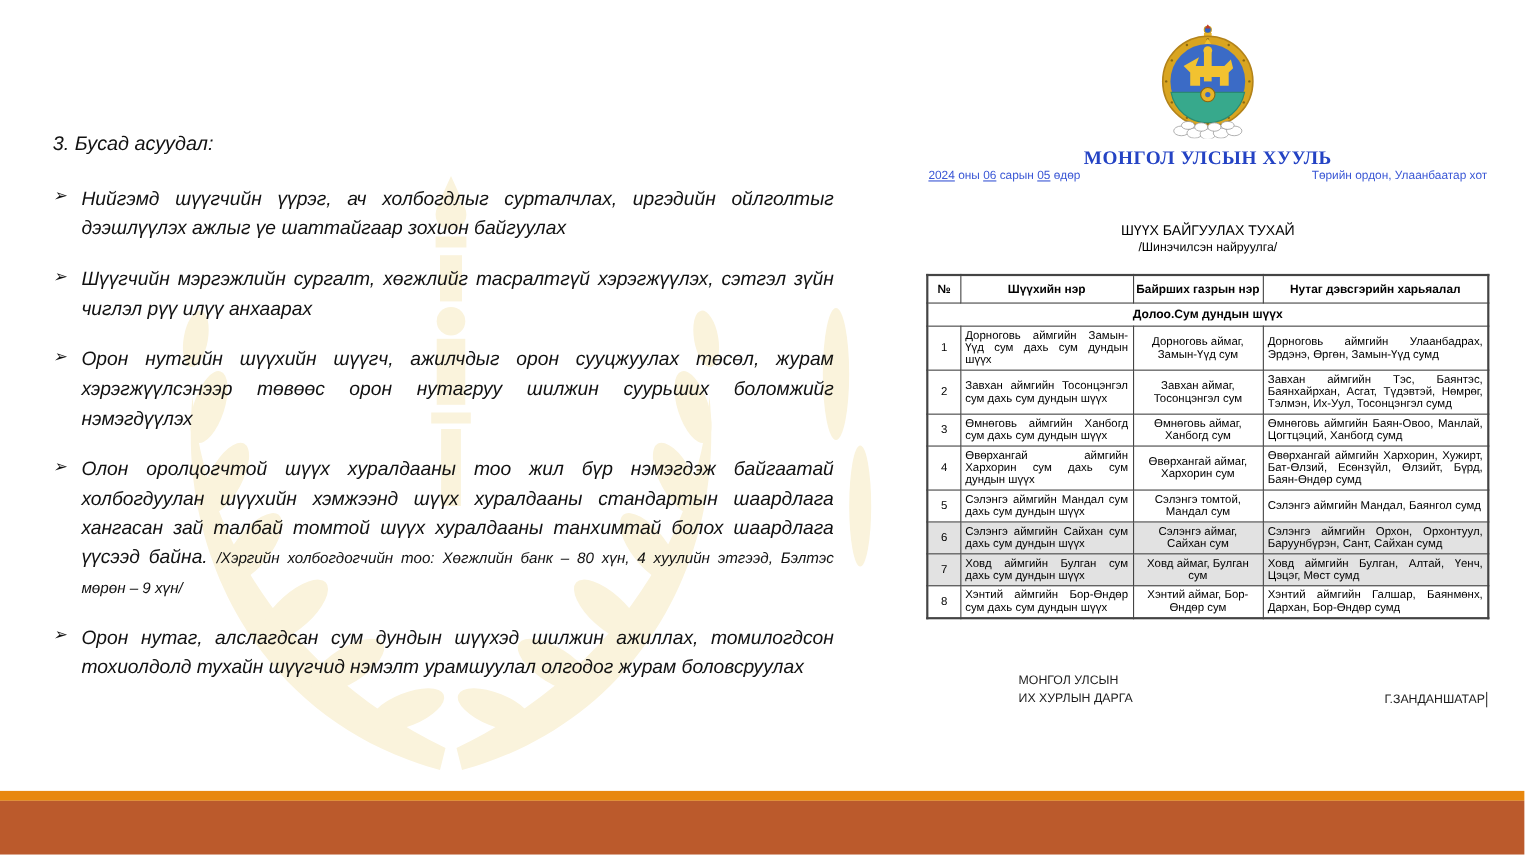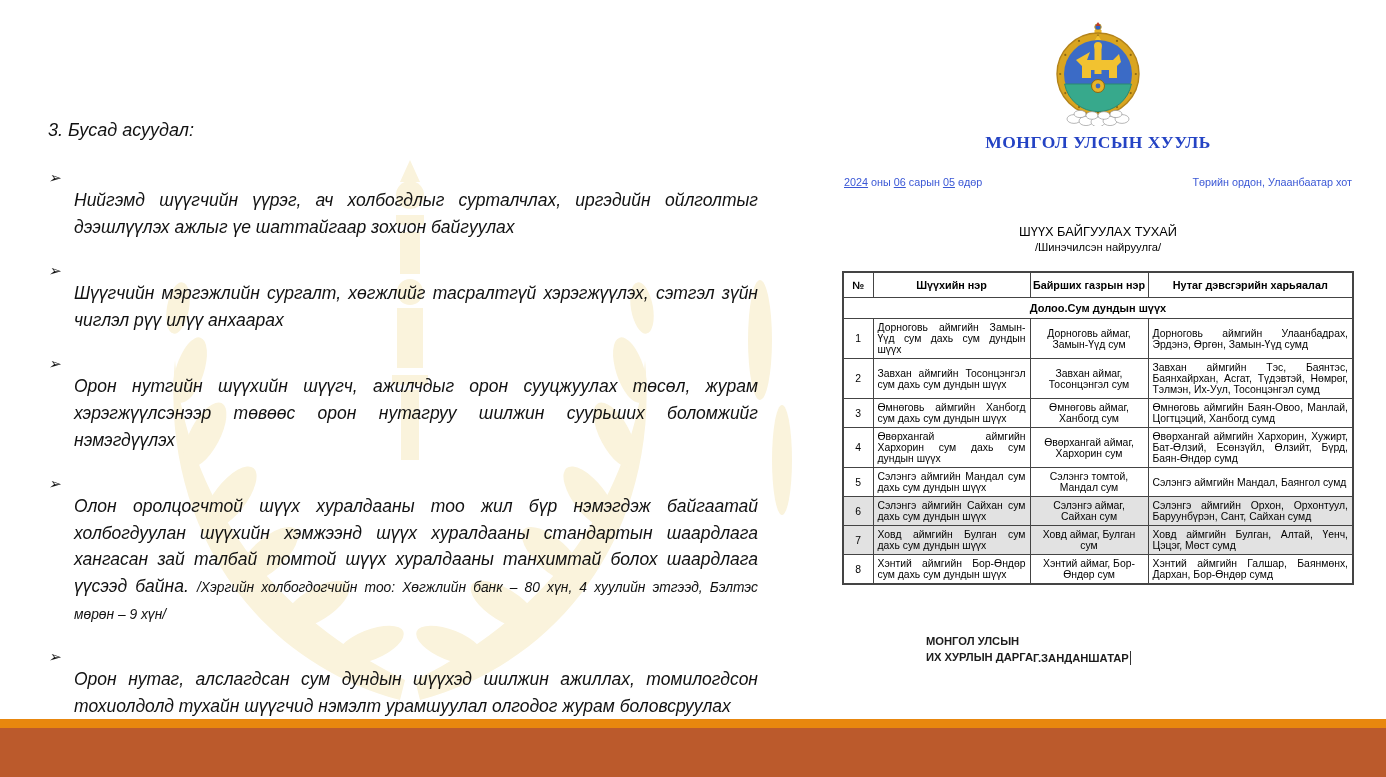--- a/index.html
+++ b/index.html
@@ -8,45 +8,45 @@
   .slide { position:relative; width:1386px; height:777px; background:#ffffff; overflow:hidden; }
 
   
   .watermark { position:absolute; left:70px; top:40px; width:780px; height:680px; z-index:0; pointer-events:none; }
 
   
   .left-content { position:absolute; left:48px; top:120px; width:710px; z-index:2; color:#111;font-style:italic; }
   .heading { font-size:18px; margin-bottom:26px; }
   .bullet { display:flex; margin-bottom:20px; }
   .bullet-marker { width:26px; flex:0 0 26px; font-size:15px; padding-top:2px; color:#111; }
-  .bullet-text { flex:1; font-size:17.5px; line-height:1.52; text-align:justify;margin-top:20px; }
+  .bullet-text { flex:1; font-size:17.5px; line-height:1.52; text-align:justify; }
   .bullet-note { font-size:13.8px; }
 
   
   .doc { position:absolute; left:830px; top:0px; width:536px; z-index:2; color:#000; }
   .emblem-wrap { text-align:center; padding-top:22px; }
   .law-header { text-align:center; font-family:"Liberation Serif", serif; font-weight:bold; font-size:17.5px; color:#2443C4; letter-spacing:0.5px; margin-top:2px; }
-  .date-row { display:flex; justify-content:space-between; margin-top:23px; padding:0 14px 0 14px; font-size:10.8px; color:#3A57D5; }
+  .date-row { display:flex; justify-content:space-between; padding:0 14px 0 14px; font-size:10.8px; color:#3A57D5; }
   .date-num { text-decoration:underline; }
   .doc-title-wrap { text-align:center; margin-top:36px; }
   .doc-title { font-size:12.8px; font-weight:normal; }
   .doc-subtitle { font-size:11.2px; margin-top:2px; }
 
   table.court-table { border-collapse:collapse; margin:18px auto 0 auto; width:510px; border:2px solid #444; table-layout:fixed; }
   .court-table th, .court-table td { border:1px solid #444; font-size:10.4px; padding:3px 4px; vertical-align:middle; }
   .court-table th { font-size:10.8px; text-align:center; padding:6px 2px; }
   .col-num { width:30px; } .col-court { width:157px; } .col-loc { width:118px; } .col-terr { width:205px; }
   .section-row td { text-align:center; font-weight:bold; font-size:11px; padding:4px 2px; }
   .cell-num { text-align:center; }
   .cell-court { text-align:justify; }
   .cell-loc { text-align:center; }
   .cell-terr { text-align:justify; }
   tr.hl td { background:#E2E2E2; }
 
-  .signature { display:flex; justify-content:flex-start; align-items:flex-end; margin:48px 24px 0 96px; font-size:11.2px; color:#1c1c1c;font-weight:bold; }
+  .signature { display:flex; justify-content:space-between; align-items:flex-end; margin:48px 14px 0 96px; font-size:11.2px; color:#1c1c1c; }
   .sig-left { line-height:1.45; }
   .sig-right { display:flex; align-items:center; }
   .text-cursor { display:inline-block; width:1px; height:14px; background:#333; margin-left:1px; }
 
   
   .footer-accent { position:absolute; left:0; bottom:49px; width:1386px; height:9px; z-index:3; }
   .footer-bar { position:absolute; left:0; bottom:0; width:1386px; height:49px; z-index:3; }
 </style>
 </head>
 <body>

